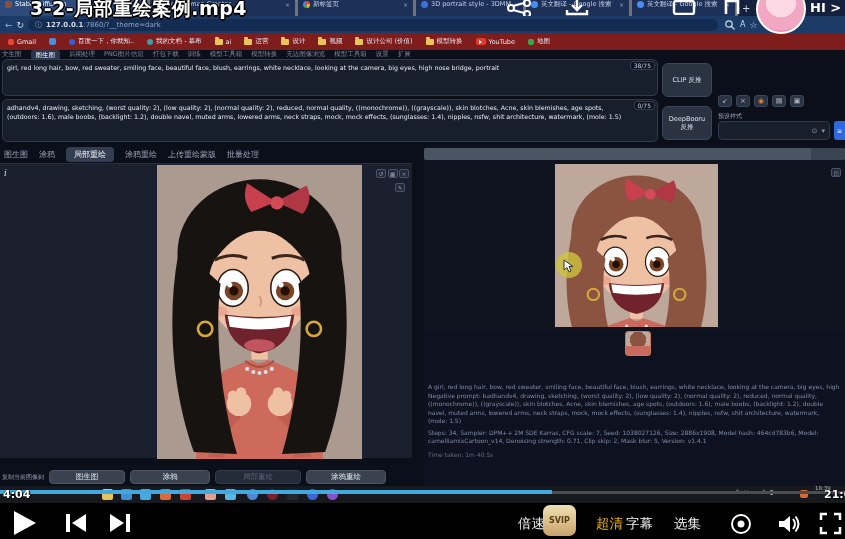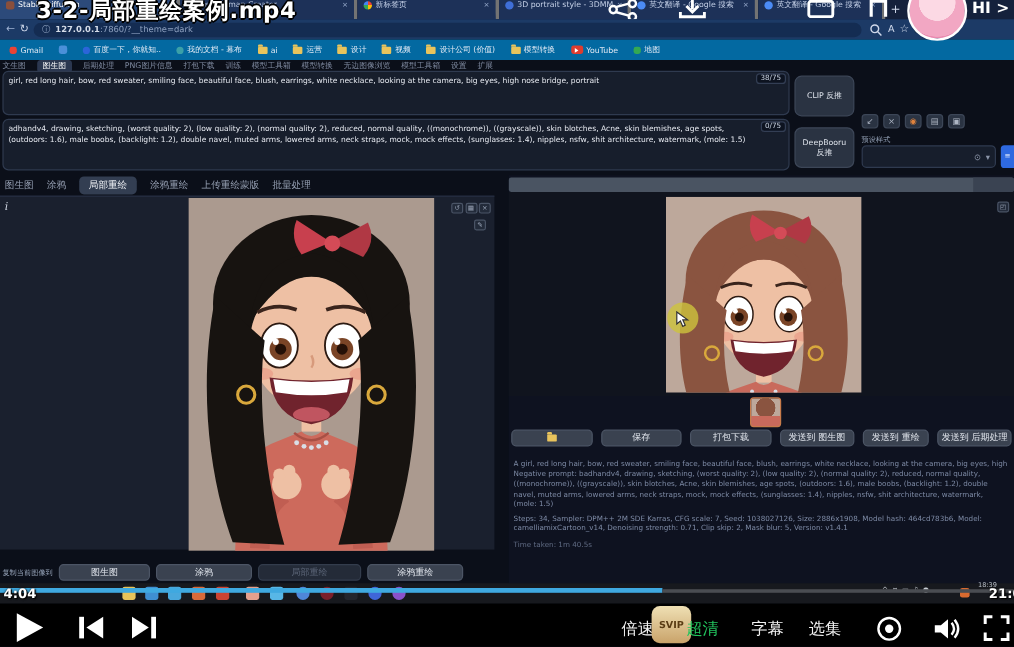--- a/index.html
+++ b/index.html
@@ -14,31 +14,31 @@
   .btab.active{background:#2c4a7a;color:#fff;}
   .btab .fav{width:7px;height:7px;border-radius:2px;flex:none;}
   .btab .x{margin-left:auto;color:#8fa2c4;font-size:6px;}
   .newtab{color:#cfd8ea;font-size:10px;margin-left:4px;line-height:14px;}
   .urlbar{left:0;top:16px;width:845px;height:17px;background:#1c3a66;display:flex;align-items:center;gap:4px;padding:0 5px;}
   .navic{color:#9fb2d2;font-size:9px;}
   .urlpill{height:12px;width:690px;background:#142c52;border-radius:7px;display:flex;align-items:center;gap:4px;padding:0 7px;
            font-size:7px;color:#d5dde9;}
   .urlpill .dim{color:#8ea1c0;}
   .uric{margin-left:2px;display:flex;align-items:center;}
-  .bookbar{left:0;top:33px;width:845px;height:17px;background:#0369a1;display:flex;gap:13px;padding:0 8px;
+  .bookbar{left:0;top:33px;width:845px;height:17px;background:#7f1d1d;display:flex;gap:13px;padding:0 8px;
            font-size:6.5px;color:#e2eaf5;white-space:nowrap;}
   .bm{display:flex;align-items:center;gap:3px;}
   .fold{width:8px;height:6px;background:#e9c45c;border-radius:1px;position:relative;flex:none;}
   .fold::before{content:"";position:absolute;top:-2px;left:0;width:4px;height:2px;background:#e9c45c;border-radius:1px 1px 0 0;}
   .ytico{width:10px;height:7px;background:#e03c2e;border-radius:2px;position:relative;flex:none;}
   .ytico::before{content:"";position:absolute;left:3.5px;top:1.5px;border-left:3.5px solid #fff;border-top:2px solid transparent;border-bottom:2px solid transparent;}
   .sq{width:7px;height:7px;border-radius:2px;flex:none;}
 
   
-  .sdtabs{left:2px;top:50px;width:656px;height:10px;display:flex;gap:9px;align-items:center;font-size:6.5px;color:#7f8aa0;white-space:nowrap;}
+  .sdtabs{left:2px;top:50px;width:656px;height:10px;display:flex;gap:9px;align-items:flex-start;font-size:6.5px;color:#7f8aa0;white-space:nowrap;}
   .sdtab.active{background:#2b3750;color:#fff;padding:1px 5px;border-radius:3px;}
   .prompt{background:#171e2c;border:1px solid #2f3a4f;border-radius:5px;color:#e8ebf2;font-size:6.3px;line-height:8.5px;
           padding:4px 26px 3px 4px;overflow:hidden;}
   .counter{position:absolute;top:2px;right:3px;background:#0d1320;border:1px solid #333e54;border-radius:3px;
            font-size:6px;color:#cbd4e2;padding:0px 3px;}
   .toolbtn{background:#2a3342;border:1px solid #3c4657;border-radius:6px;color:#dfe4ec;font-size:6.5px;
            display:flex;align-items:center;justify-content:center;text-align:center;line-height:8px;padding:2px;}
   .gsplit{display:flex;border-radius:6px;overflow:hidden;}
   .gcell{flex:1;background:#99a1b0;color:#222a38;font-size:8px;font-weight:bold;display:flex;align-items:center;justify-content:center;}
   .gcell+.gcell{border-left:1px solid #6b7382;}
@@ -389,40 +389,20 @@
         <svg width="12" height="14" viewBox="0 0 12 14" style="position:absolute;left:7px;top:7px">
             <polygon points="1,1 1,11 4,8.5 6,13 8,12 6,7.5 10,7.5" fill="#fff" stroke="#333" stroke-width="1"></polygon>
           </svg>
       </div>
       <div class="cbtn abs" style="right:4px;top:8px">◰</div>
     </div>
 
     <div class="abs" style="left:201px;top:185px;width:26px;height:25px;border-radius:3px;border:1px solid #c77b4a;
          background:linear-gradient(rgba(0,0,0,0) 62%, #c96a5c 63%), radial-gradient(circle at 50% 34%, #8a5440 0 42%, #bda89b 43%)"></div>
 
-    <div class="abs" style="left:2px;top:212px;width:417px;display:flex;gap:7px">
-      <div class="gbtn" style="flex:1.1">
-          <span class="fold"></span>
-        </div>
-      <div class="gbtn" style="flex:1.1">
-          <span>保存</span>
-        </div>
-      <div class="gbtn" style="flex:1.1">
-          <span>打包下载</span>
-        </div>
-      <div class="gbtn" style="flex:1">
-          <span>发送到 图生图</span>
-        </div>
-      <div class="gbtn" style="flex:0.9">
-          <span>发送到 重绘</span>
-        </div>
-      <div class="gbtn" style="flex:1">
-          <span>发送到 后期处理</span>
-        </div>
-    </div>
 
     <div class="abs infotxt" style="left:4px;top:237px;width:412px">
       <div style="white-space:nowrap;overflow:hidden">A girl, red long hair, bow, red sweater, smiling face, beautiful face, blush, earrings, white necklace, looking at the camera, big eyes, high nose bridge, portrait</div>
       <div>Negative prompt: badhandv4, drawing, sketching, (worst quality: 2), (low quality: 2), (normal quality: 2), reduced, normal quality, ((monochrome)), ((grayscale)), skin blotches, Acne, skin blemishes, age spots, (outdoors: 1.6), male boobs, (backlight: 1.2), double navel, muted arms, lowered arms, neck straps, mock, mock effects, (sunglasses: 1.4), nipples, nsfw, shit architecture, watermark, (mole: 1.5)</div>
       <div style="margin-top:3px">Steps: 34, Sampler: DPM++ 2M SDE Karras, CFG scale: 7, Seed: 1038027126, Size: 2886x1908, Model hash: 464cd783b6, Model: camelliamixCartoon_v14, Denoising strength: 0.71, Clip skip: 2, Mask blur: 5, Version: v1.4.1</div>
       <div style="margin-top:5px;color:#5f6a82">Time taken: 1m 40.5s</div>
     </div>
   </div>
 
   <div class="abs vtitle">3-2-局部重绘案例.mp4</div>
@@ -456,21 +436,21 @@
   <svg class="abs" style="left:64px;top:513px" width="24" height="20" viewBox="0 0 24 20">
     <rect x="2" y="1" width="4" height="18" fill="#fff"></rect>
       <polygon points="22,1 8,10 22,19" fill="#fff"></polygon>
   </svg>
   <svg class="abs" style="left:108px;top:513px" width="24" height="20" viewBox="0 0 24 20">
     <polygon points="2,1 16,10 2,19" fill="#fff"></polygon>
       <rect x="18" y="1" width="4" height="18" fill="#fff"></rect>
   </svg>
   <span class="ctxt" style="left:518px">倍速</span>
   <span class="svip">SVIP</span>
-  <span class="ctxt" style="left:572px;color:#22c55e">超清</span>
+  <span class="ctxt" style="left:596px;color:#eab308">超清</span>
   <span class="ctxt" style="left:626px">字幕</span>
   <span class="ctxt" style="left:674px">选集</span>
   <svg class="abs" style="left:730px;top:513px" width="22" height="22" viewBox="0 0 22 22">
     <circle cx="11" cy="11" r="9" stroke="#fff" stroke-width="2" fill="none"></circle>
       <circle cx="11" cy="11" r="3.5" fill="#fff"></circle>
   </svg>
   <svg class="abs" style="left:777px;top:513px" width="24" height="22" viewBox="0 0 24 22">
     <polygon points="2,8 7,8 13,3 13,19 7,14 2,14" fill="#fff"></polygon>
     <path d="M16,6 Q20,11 16,16" stroke="#fff" stroke-width="2" fill="none"></path>
     <path d="M18.5,3.5 Q24.5,11 18.5,18.5" stroke="#fff" stroke-width="2" fill="none"></path>

